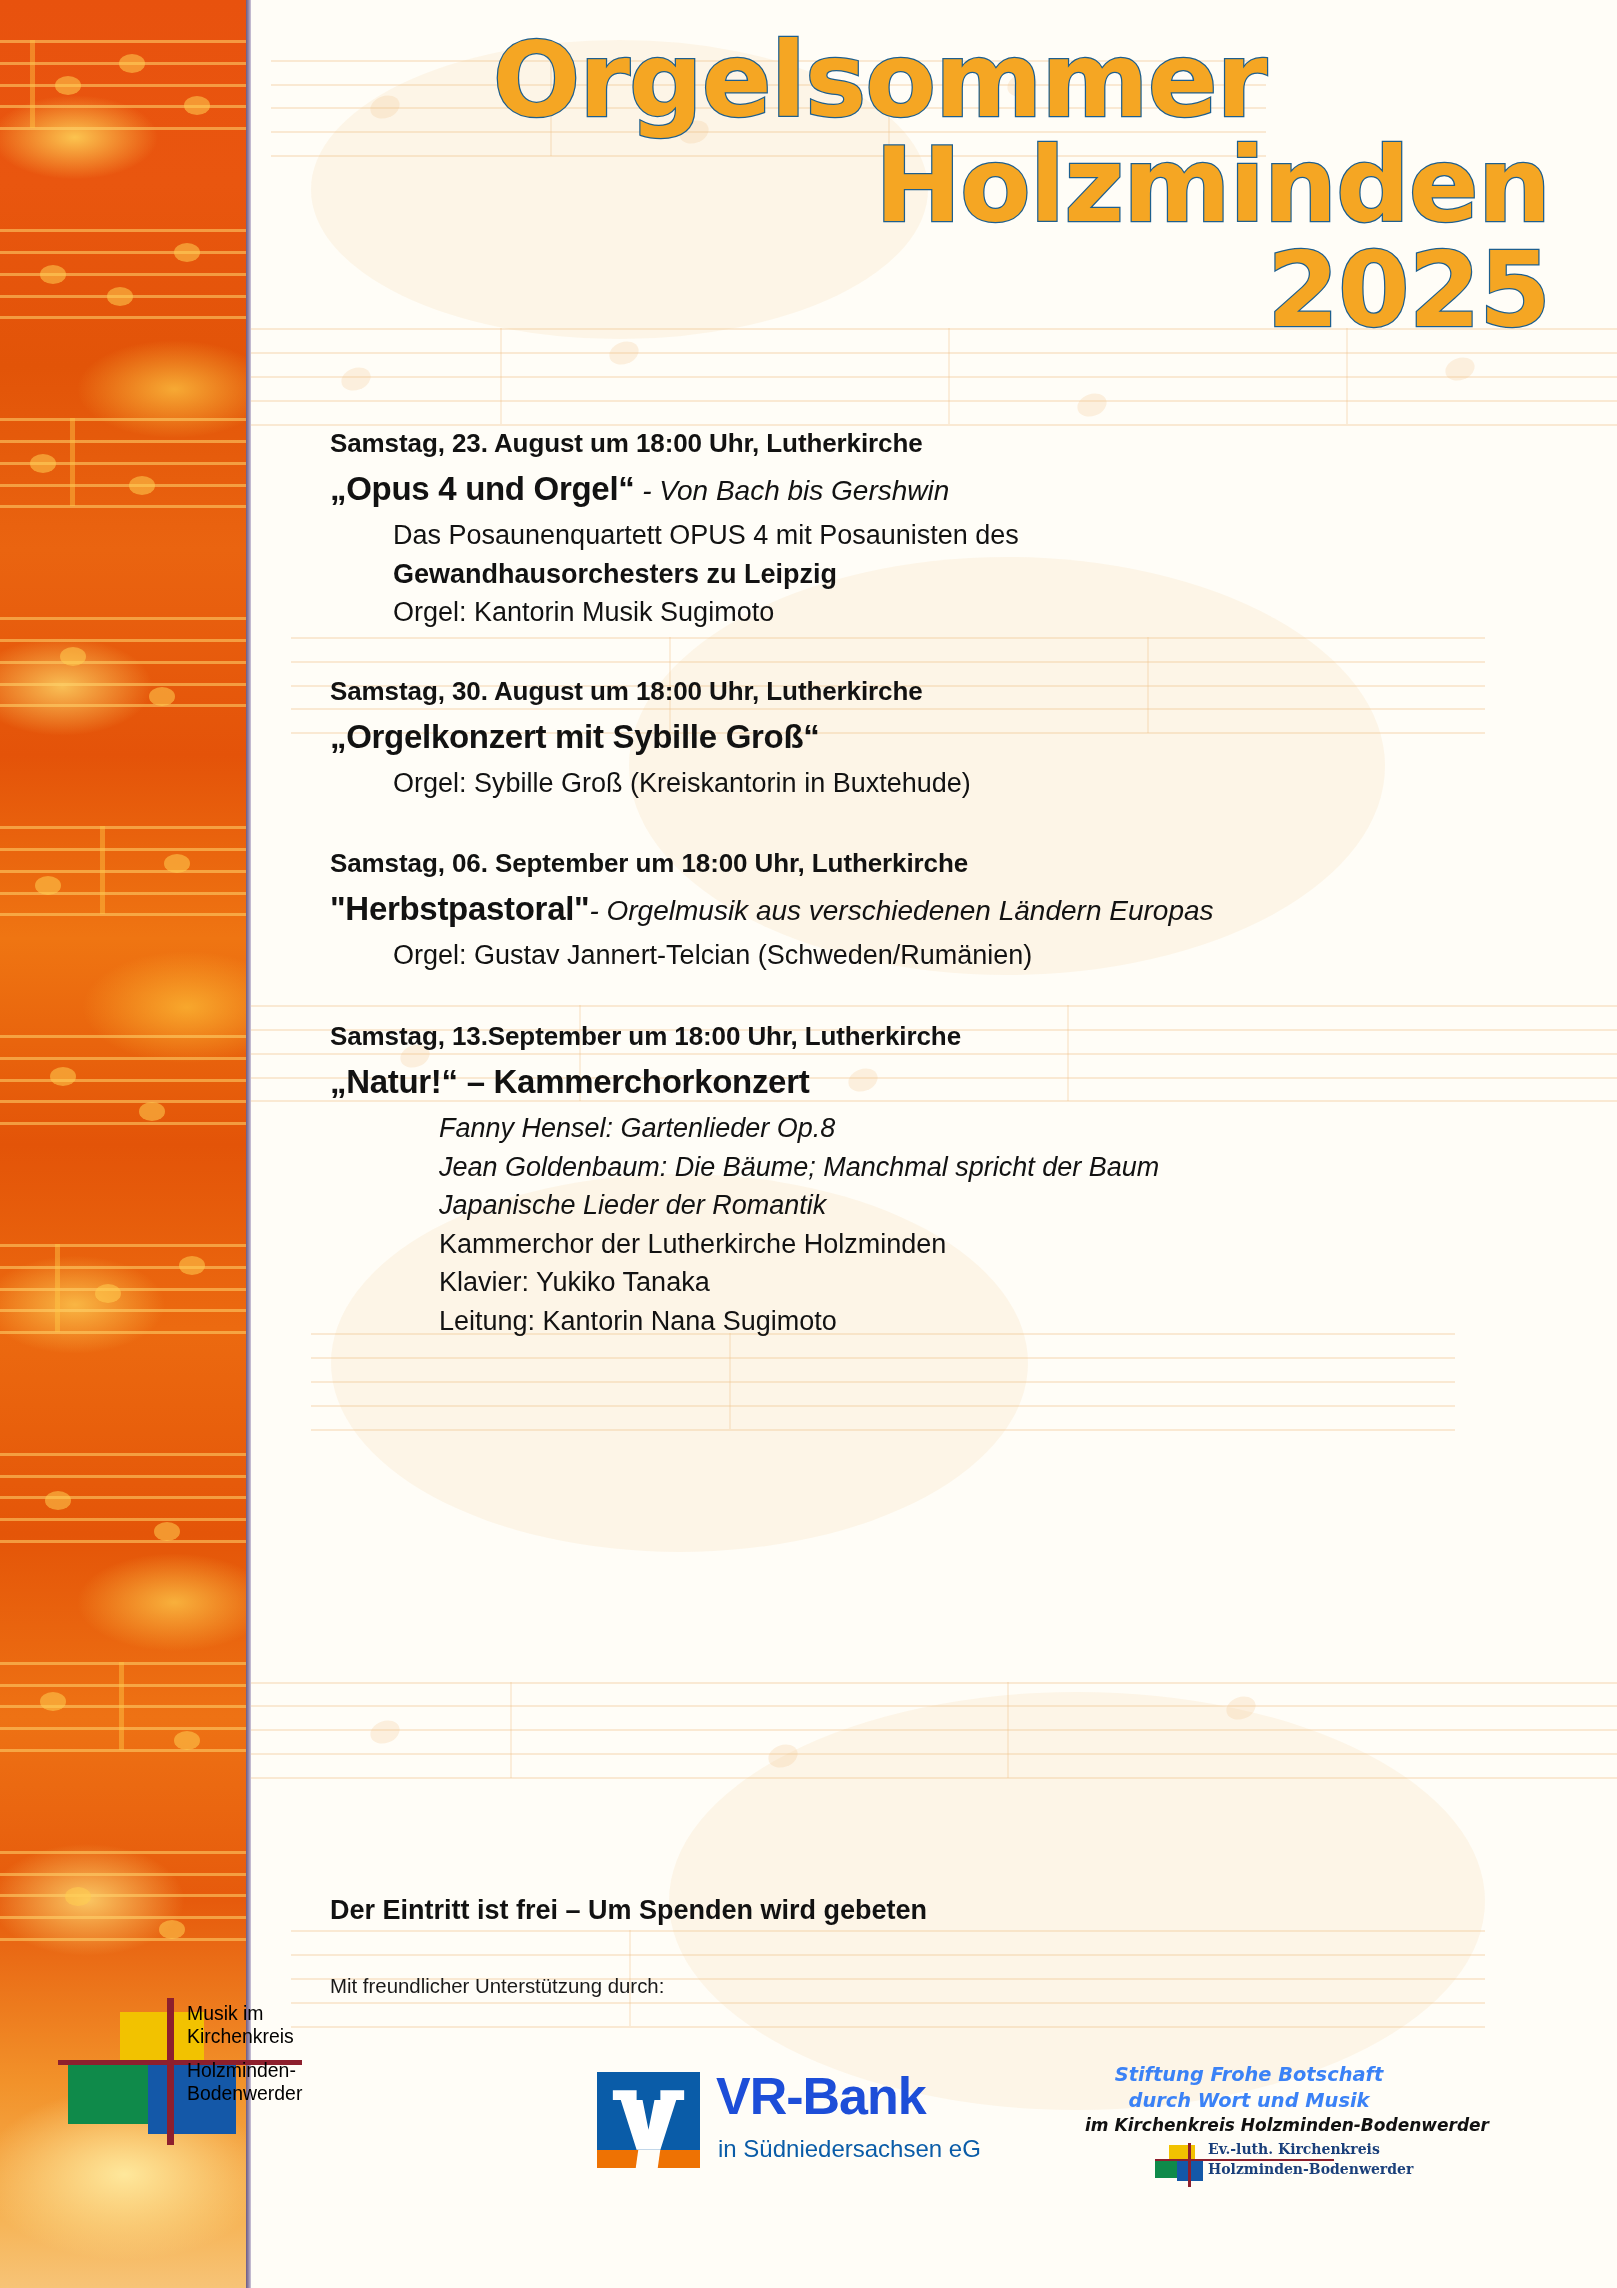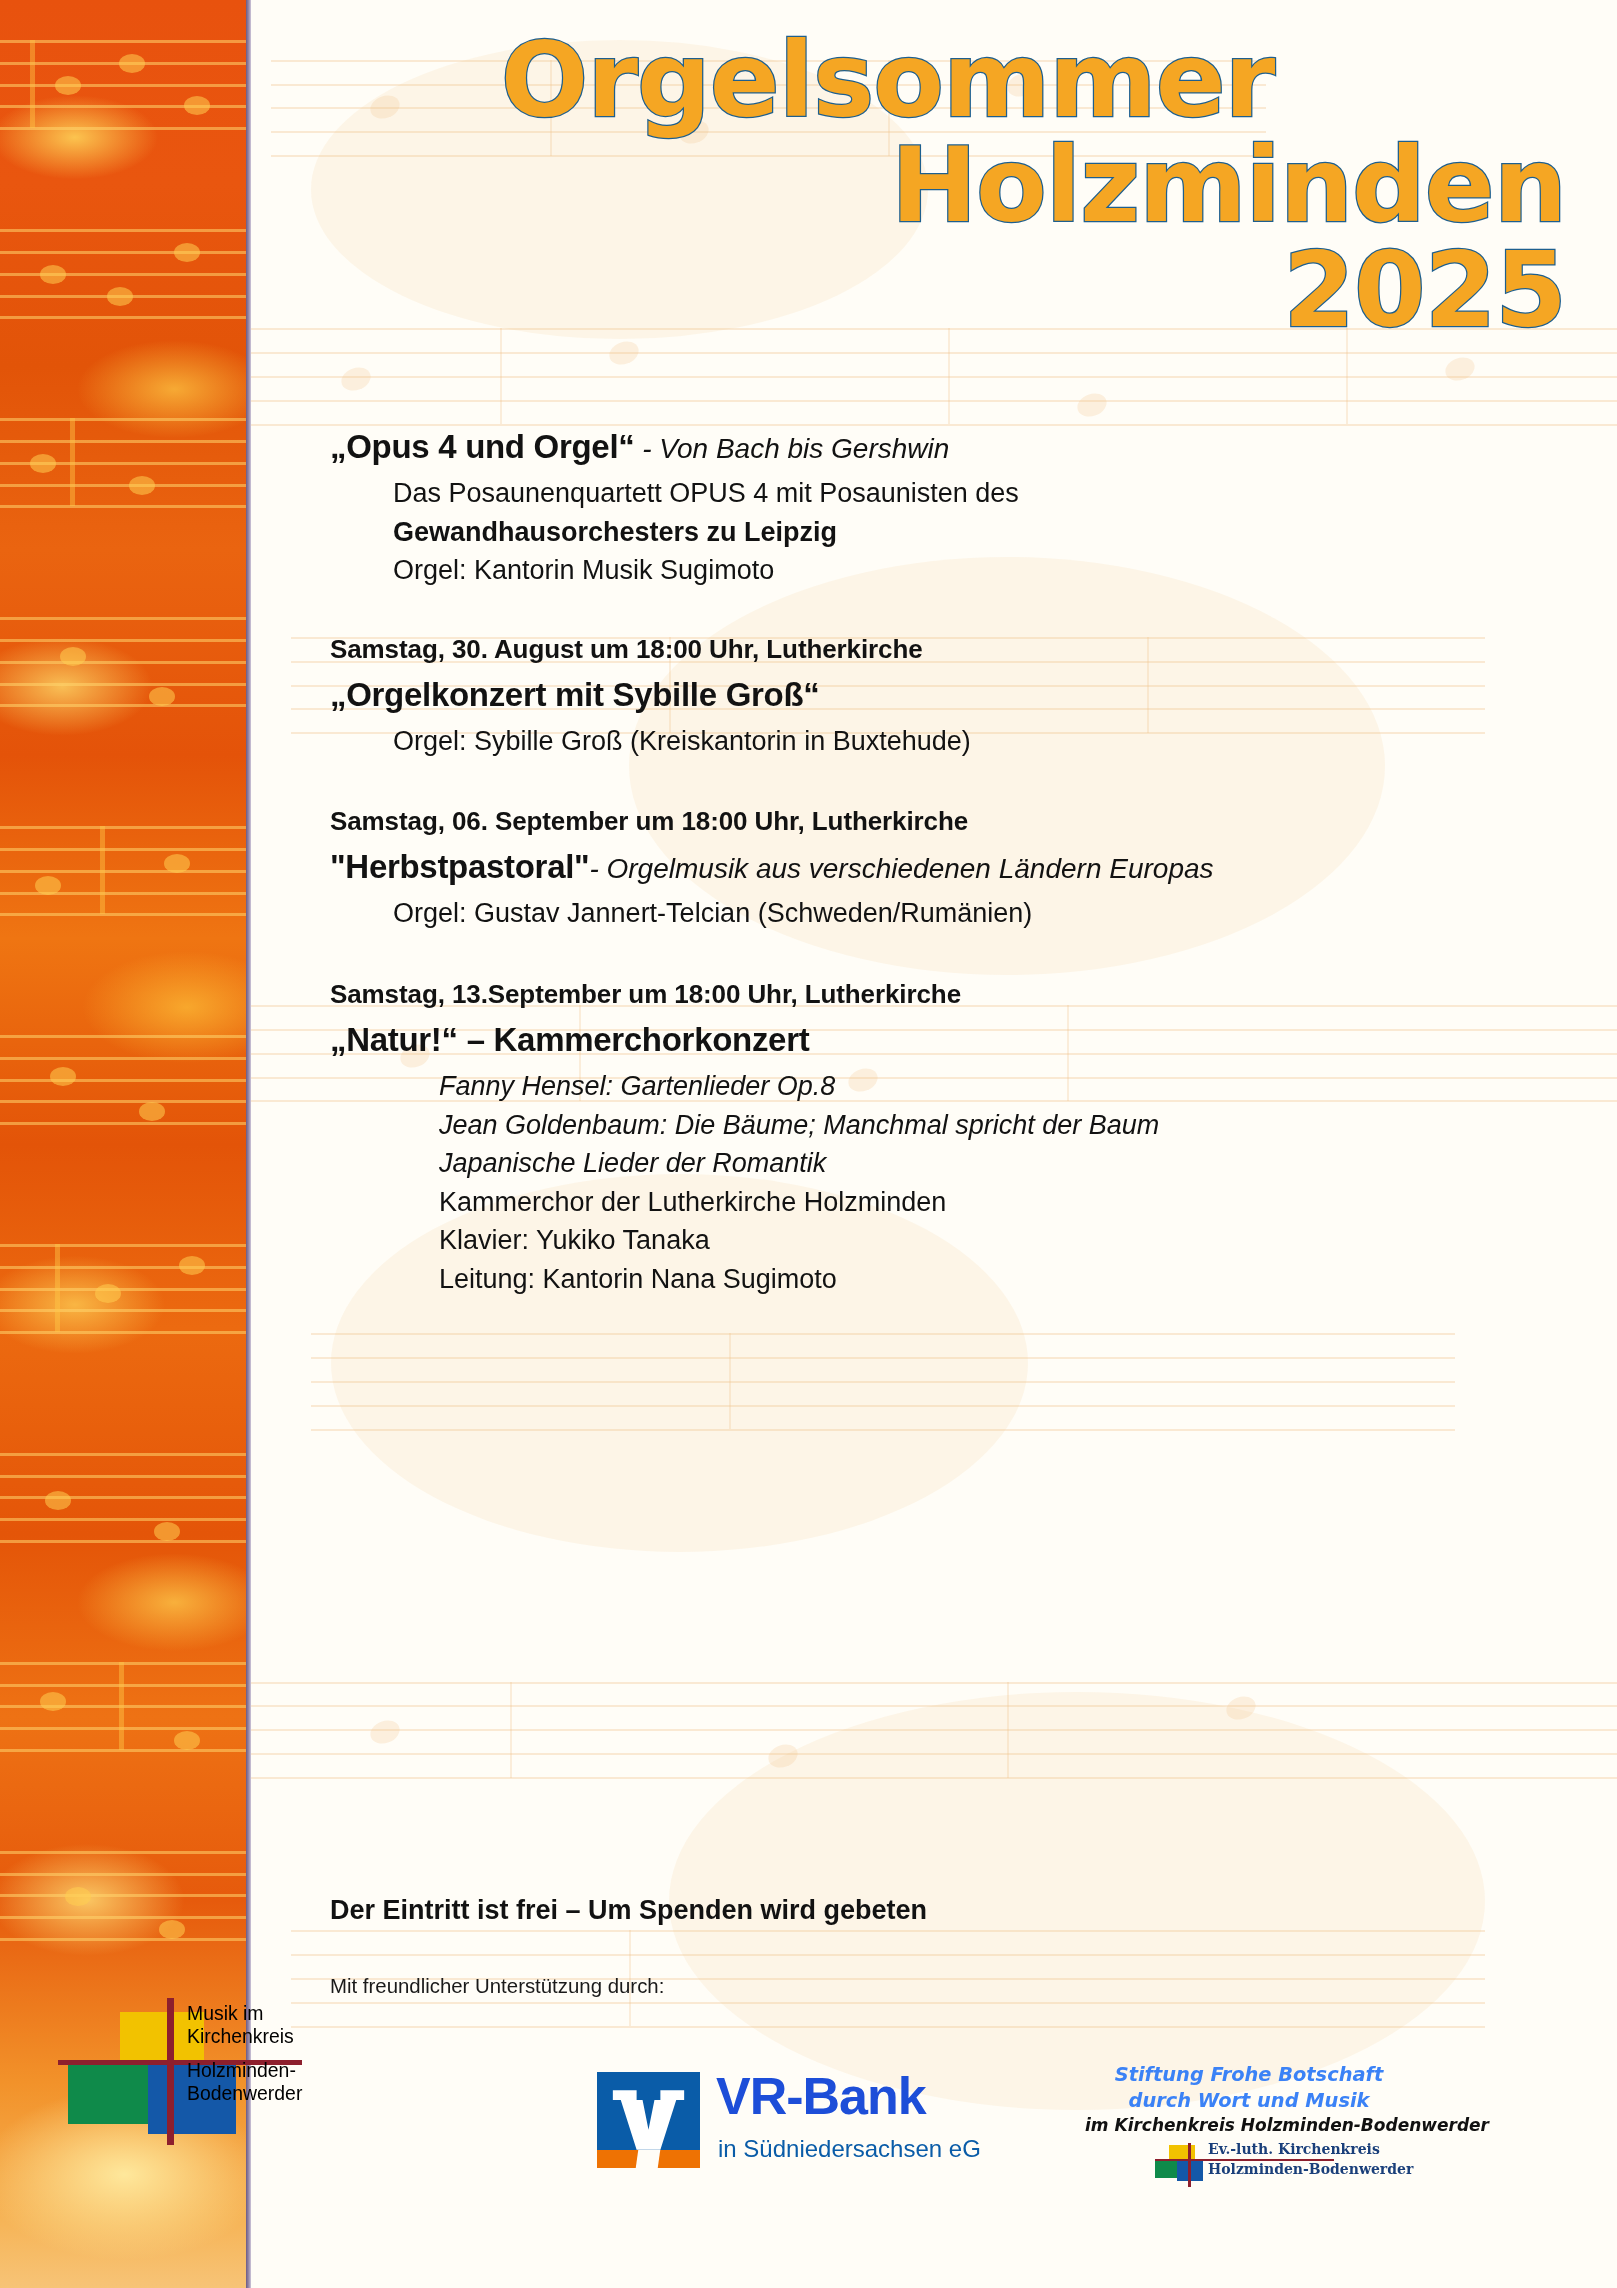--- a/index.html
+++ b/index.html
@@ -71,21 +71,21 @@
   }
   .mainbg .wm-blob{
     position:absolute;border-radius:50%;
     background:rgba(245,205,150,.16);
   }
 
   
   .title-wrap{
     position:absolute;left:251px;top:28px;width:1367px;
     text-align:right;
-    padding-right:24px;
+    padding-right:40px;
     box-sizing:border-box;
   }
   .title-line{
     font-family:"DejaVu Sans", sans-serif;
     font-weight:bold;
     font-size:103px;
     line-height:1.02;
     letter-spacing:-1px;
     color:#f5a623;
     -webkit-text-stroke:2.5px #1e5f8e;
@@ -410,20 +410,21 @@
 
   <div class="title-wrap">
     <div class="title-line l1">Orgelsommer</div>
     <div class="title-line l2">Holzminden</div>
     <div class="title-line l3">2025</div>
   </div>
 
   <div class="content">
 
     <div class="concert c1">
+      <div class="c-date">Samstag, 23. August um 18:00 Uhr, Lutherkirche</div>
       <div class="c-title">
         <span class="main">„Opus 4 und Orgel“</span><span class="sub"> - Von Bach bis Gershwin</span>
       </div>
       <ul class="c-lines">
         <li>Das Posaunenquartett OPUS 4 mit Posaunisten des</li>
         <li class="bold">Gewandhausorchesters zu Leipzig</li>
         <li>Orgel: Kantorin Musik Sugimoto</li>
       </ul>
     </div>
 

